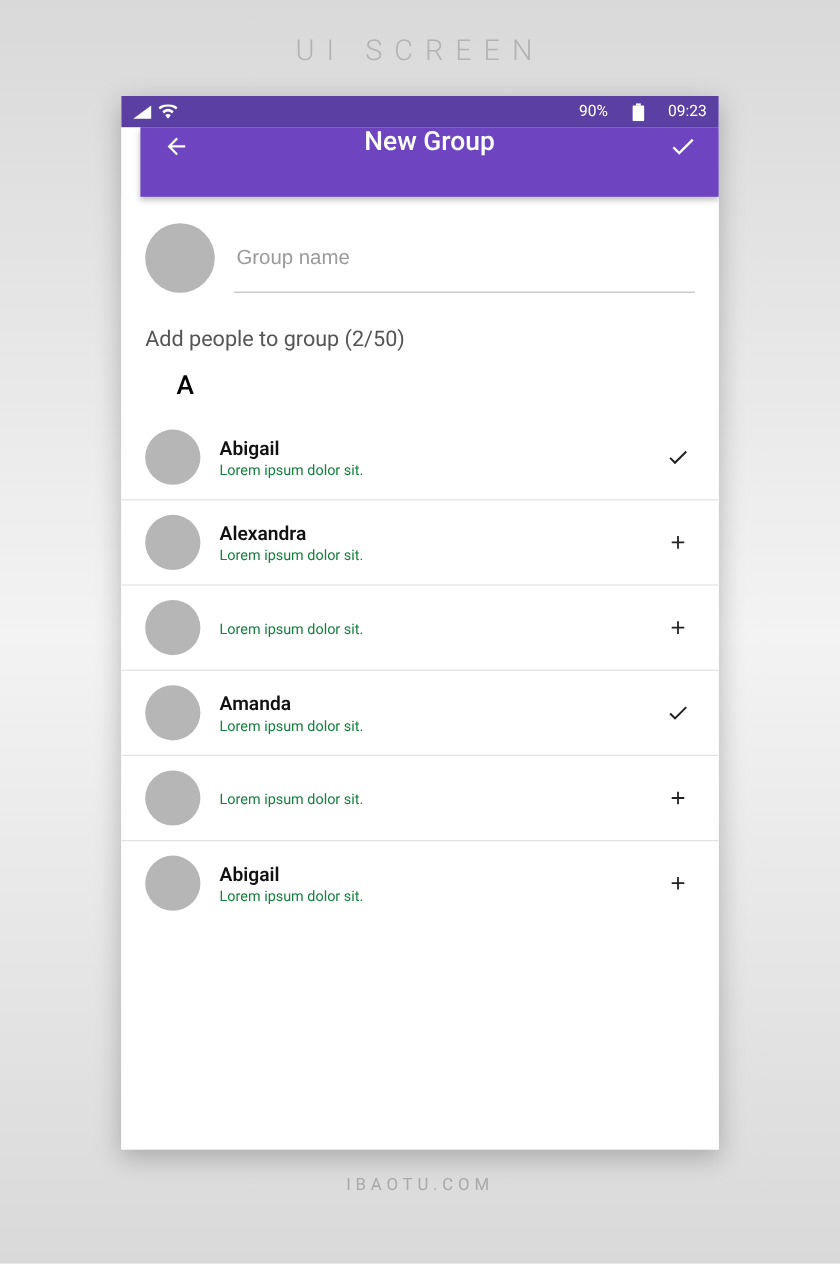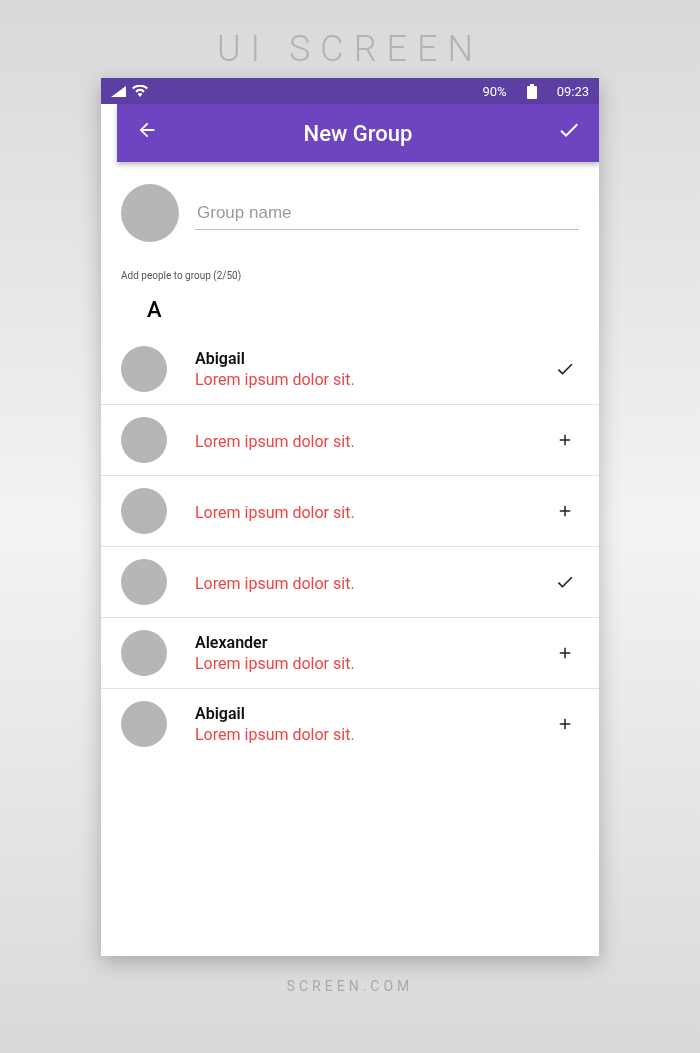--- a/index.html
+++ b/index.html
@@ -6,25 +6,25 @@
   html, body { width: 700px; height: 1053px; }
   body {
     font-family: -apple-system, BlinkMacSystemFont, "Segoe UI", Roboto, Helvetica, Arial, sans-serif;
     background: linear-gradient(to bottom, #d9d9d9 0%, #f3f3f3 50%, #d9d9d9 100%);
     display: flex;
     flex-direction: column;
     align-items: center;
   }
   .heading {
     color: #b3b3b3;
-    font-size: 36px;
+    font-size: 24px;
     letter-spacing: 10px;
     font-weight: 300;
     margin-top: 28px;
-    margin-bottom: 8px;
+    margin-bottom: 24px;
   }
   .phone {
     width: 498px;
     height: 878px;
     background: #ffffff;
     box-shadow: 0 6px 20px rgba(0,0,0,0.25);
     display: flex;
     flex-direction: column;
     overflow: hidden;
   }
@@ -44,22 +44,22 @@
     border-style: solid;
     border-width: 0 0 11px 15px;
     border-color: transparent transparent #ffffff transparent;
   }
   .wifi-icon svg, .battery-icon svg { display: block; }
   .appbar {
     height: 58px;
     background: #6f44c1;
     color: #ffffff;
     display: flex;
-    align-items: flex-end;
-    padding: 16px 14px;
+    align-items: flex-start;
+    padding: 0 14px;
     box-shadow: 0 3px 5px rgba(0,0,0,0.25);
     position: relative;
     z-index: 2;
     margin-left: 16px;
   }
   .appbar .title {
     flex: 1;
     text-align: center;
     font-size: 22px;
     font-weight: 500;
@@ -70,21 +70,20 @@
     cursor: pointer;
   }
   .content {
     flex: 1;
     background: #ffffff;
     overflow: hidden;
     position: relative;
   }
   .group-input-row {
     display: flex;
-    align-items: center;
     padding: 22px 20px 10px 20px;
     gap: 16px;
   }
   .avatar-big {
     width: 58px; height: 58px;
     background: #b6b6b6;
     border-radius: 50%;
     flex-shrink: 0;
   }
   .group-name-input {
@@ -92,50 +91,50 @@
     border: none;
     border-bottom: 1px solid #bdbdbd;
     font-size: 17px;
     padding: 6px 2px;
     outline: none;
     color: #333;
     background: transparent;
   }
   .group-name-input::placeholder { color: #9a9a9a; }
   .subheading {
-    font-size: 10px;
+    font-size: 18px;
     color: #555;
     padding: 18px 20px 10px 20px;
   }
   .section-letter {
     font-size: 22px;
     font-weight: 500;
     padding: 6px 20px 12px 46px;
   }
   .list {
     display: flex;
     flex-direction: column;
   }
   .row {
     display: flex;
     align-items: center;
     padding: 12px 20px;
     border-bottom: 1px solid #e2e2e2;
-    gap: 28px;
+    gap: 16px;
   }
   .row:last-child { border-bottom: none; }
   .avatar-sm {
     width: 46px; height: 46px;
     background: #b6b6b6;
     border-radius: 50%;
     flex-shrink: 0;
   }
   .row-text { flex: 1; display: flex; flex-direction: column; }
   .row-name { font-size: 16px; font-weight: 600; color: #111; }
-  .row-sub  { font-size: 16px; color: #ef4444; margin-top: 2px; }
+  .row-sub  { font-size: 12px; color: #15803d; margin-top: 2px; }
   .row-action {
     width: 28px; height: 28px;
     display: flex; align-items: center; justify-content: center;
     cursor: pointer;
     font-size: 22px;
     color: #222;
   }
   .footer {
     color: #a9a9a9;
     letter-spacing: 4px;
@@ -205,54 +204,55 @@
           </div>
           <div class="row-action">
             <svg width="20" height="20" viewBox="0 0 24 24">
               <path fill="#222" d="M9 16.17l-4.17-4.17L3.4 13.41 9 19l12-12-1.41-1.41z"></path>
             </svg>
           </div>
         </div>
         <div class="row">
           <div class="avatar-sm"></div>
           <div class="row-text">
-            <div class="row-sub">Lorem ipsum dolor sit.</div>
-          </div>
-          <div class="row-action">
-            <svg width="18" height="18" viewBox="0 0 24 24">
-              <path fill="#222" d="M19 13h-6v6h-2v-6H5v-2h6V5h2v6h6v2z"></path>
-            </svg>
-          </div>
-        </div>
-        <div class="row">
-          <div class="avatar-sm"></div>
-          <div class="row-text">
-            <div class="row-sub">Lorem ipsum dolor sit.</div>
-          </div>
-          <div class="row-action">
-            <svg width="18" height="18" viewBox="0 0 24 24">
-              <path fill="#222" d="M19 13h-6v6h-2v-6H5v-2h6V5h2v6h6v2z"></path>
-            </svg>
-          </div>
-        </div>
-        <div class="row">
-          <div class="avatar-sm"></div>
-          <div class="row-text">
+            <div class="row-name">Alexandra</div>
+            <div class="row-sub">Lorem ipsum dolor sit.</div>
+          </div>
+          <div class="row-action">
+            <svg width="18" height="18" viewBox="0 0 24 24">
+              <path fill="#222" d="M19 13h-6v6h-2v-6H5v-2h6V5h2v6h6v2z"></path>
+            </svg>
+          </div>
+        </div>
+        <div class="row">
+          <div class="avatar-sm"></div>
+          <div class="row-text">
+            <div class="row-sub">Lorem ipsum dolor sit.</div>
+          </div>
+          <div class="row-action">
+            <svg width="18" height="18" viewBox="0 0 24 24">
+              <path fill="#222" d="M19 13h-6v6h-2v-6H5v-2h6V5h2v6h6v2z"></path>
+            </svg>
+          </div>
+        </div>
+        <div class="row">
+          <div class="avatar-sm"></div>
+          <div class="row-text">
+            <div class="row-name">Amanda</div>
             <div class="row-sub">Lorem ipsum dolor sit.</div>
           </div>
           <div class="row-action">
             <svg width="20" height="20" viewBox="0 0 24 24">
               <path fill="#222" d="M9 16.17l-4.17-4.17L3.4 13.41 9 19l12-12-1.41-1.41z"></path>
             </svg>
           </div>
         </div>
         <div class="row">
           <div class="avatar-sm"></div>
           <div class="row-text">
-            <div class="row-name">Alexander</div>
             <div class="row-sub">Lorem ipsum dolor sit.</div>
           </div>
           <div class="row-action">
             <svg width="18" height="18" viewBox="0 0 24 24">
               <path fill="#222" d="M19 13h-6v6h-2v-6H5v-2h6V5h2v6h6v2z"></path>
             </svg>
           </div>
         </div>
         <div class="row">
           <div class="avatar-sm"></div>
@@ -264,13 +264,13 @@
             <svg width="18" height="18" viewBox="0 0 24 24">
               <path fill="#222" d="M19 13h-6v6h-2v-6H5v-2h6V5h2v6h6v2z"></path>
             </svg>
           </div>
         </div>
       </div>
 
   </div>
 </div>
 
-<div class="footer">SCREEN.COM</div>
+<div class="footer">IBAOTU.COM</div>
 
 </body></html>

